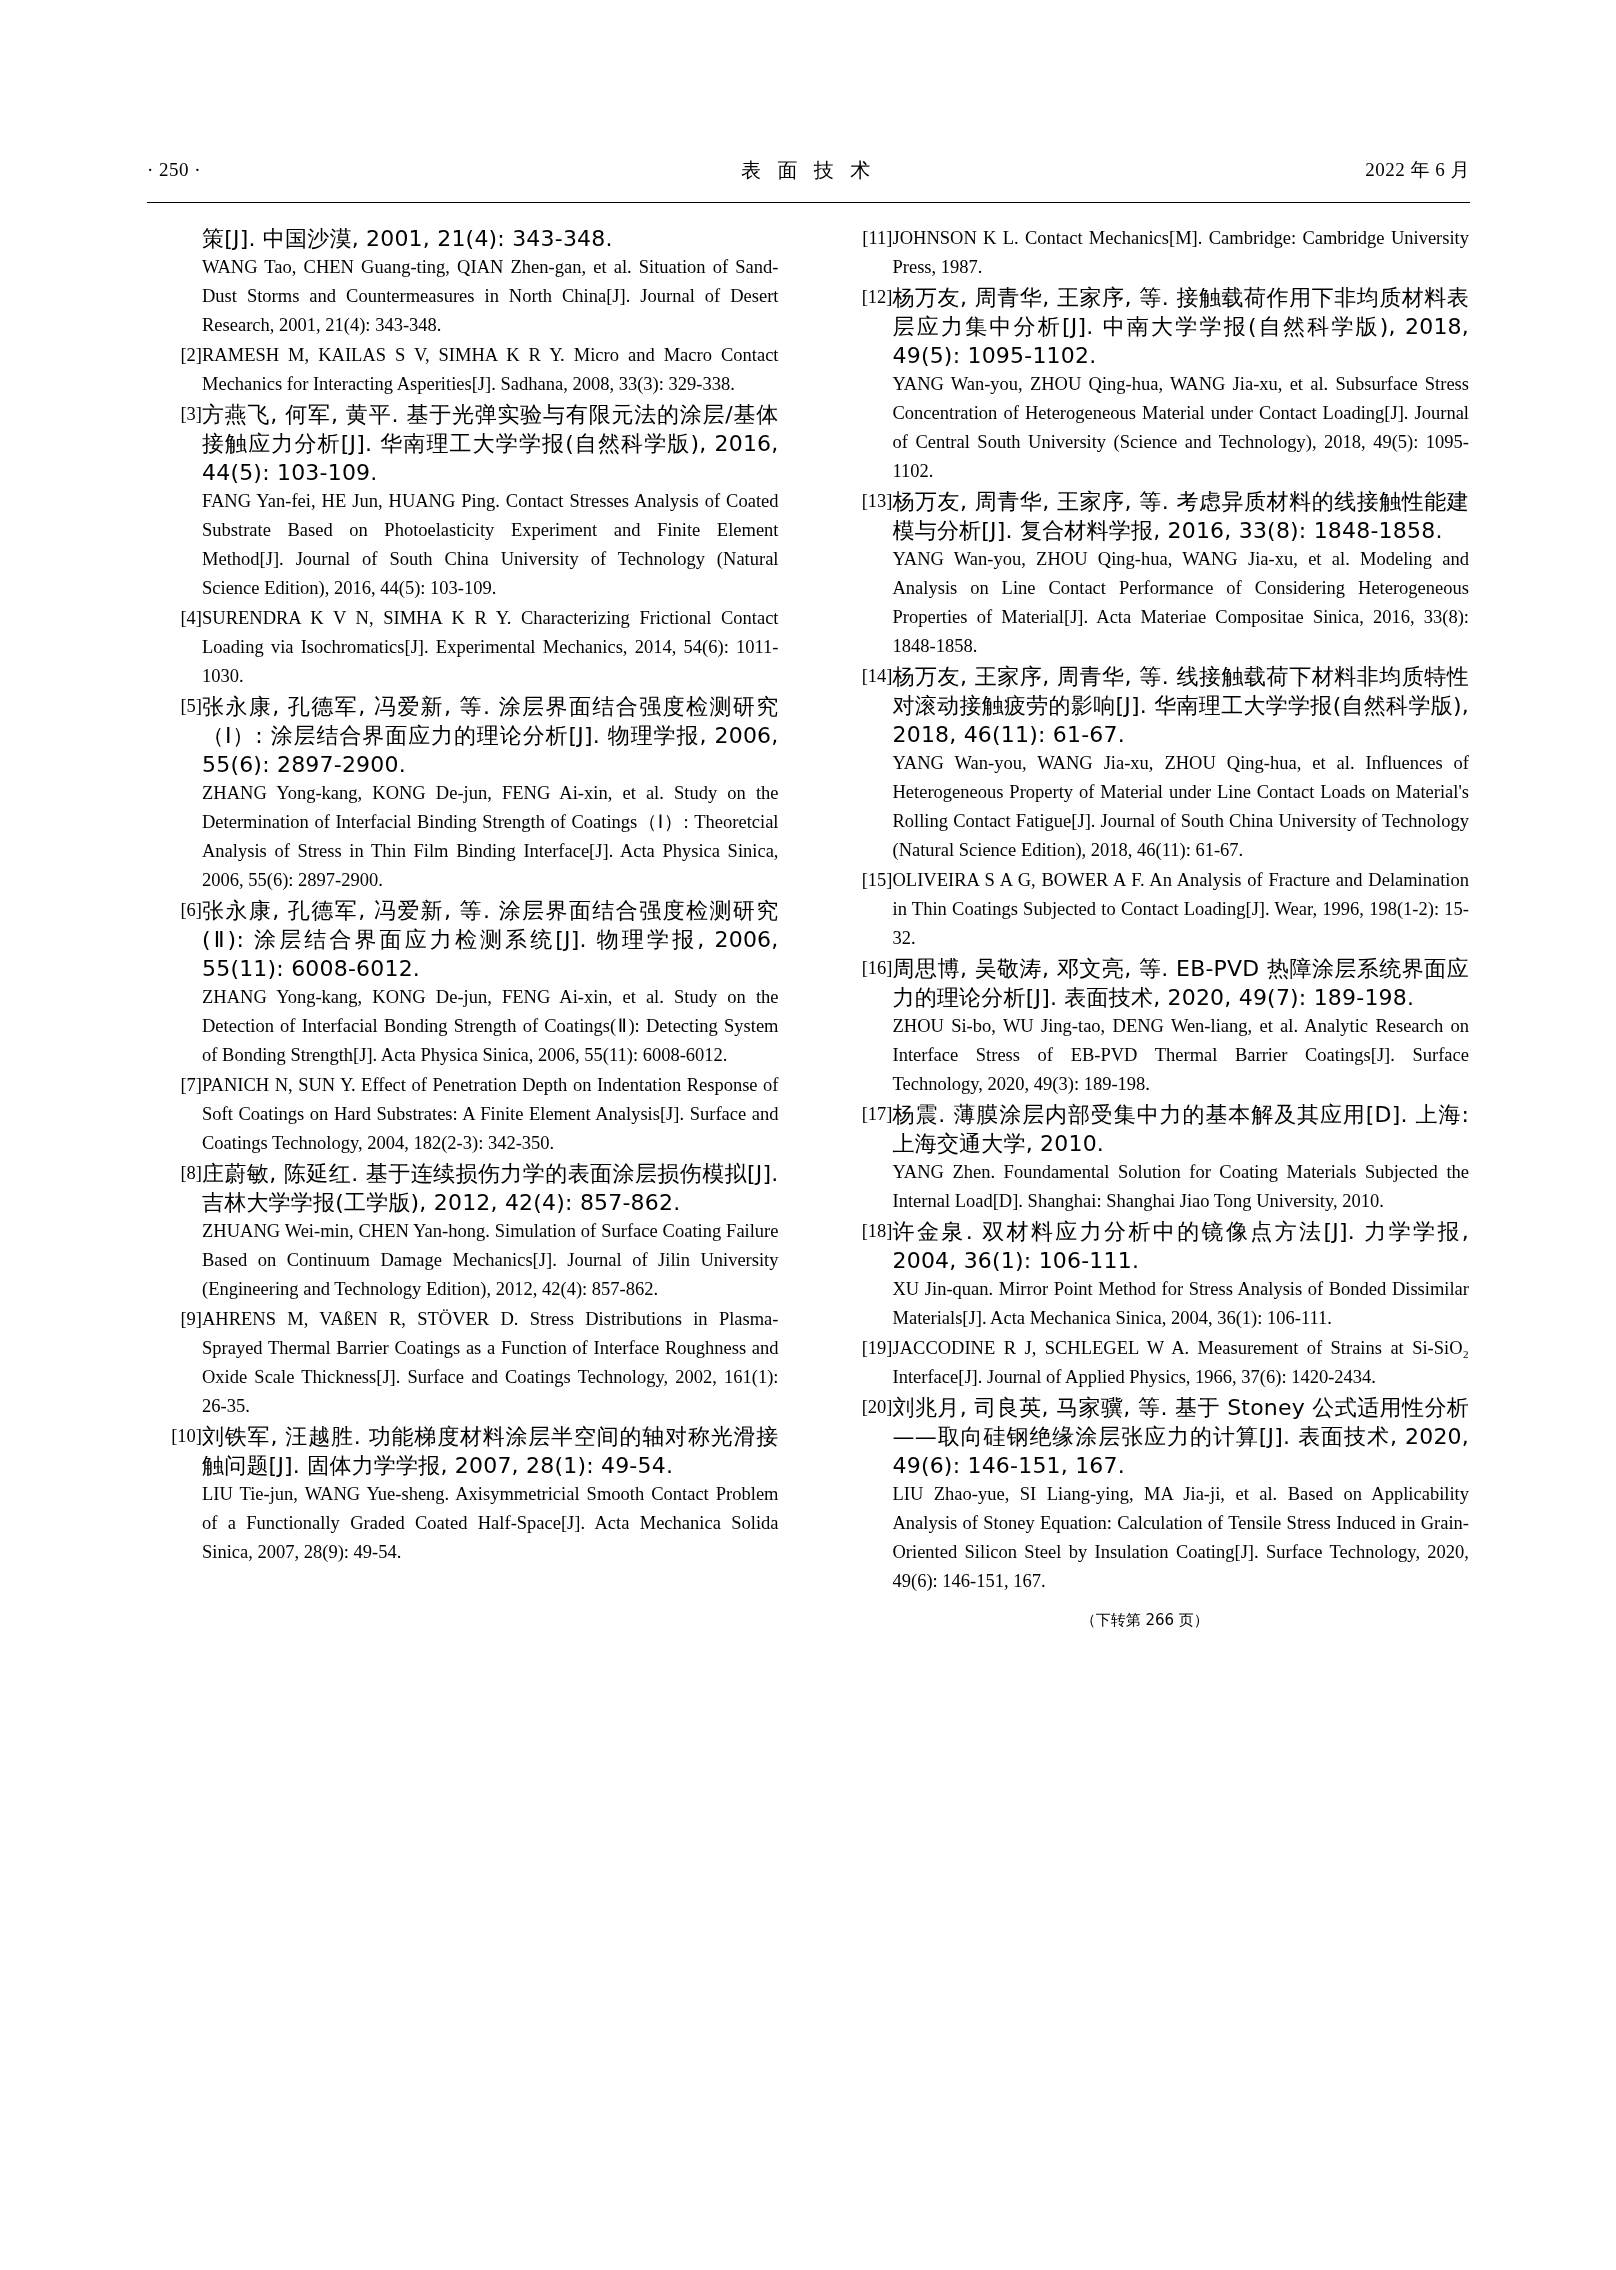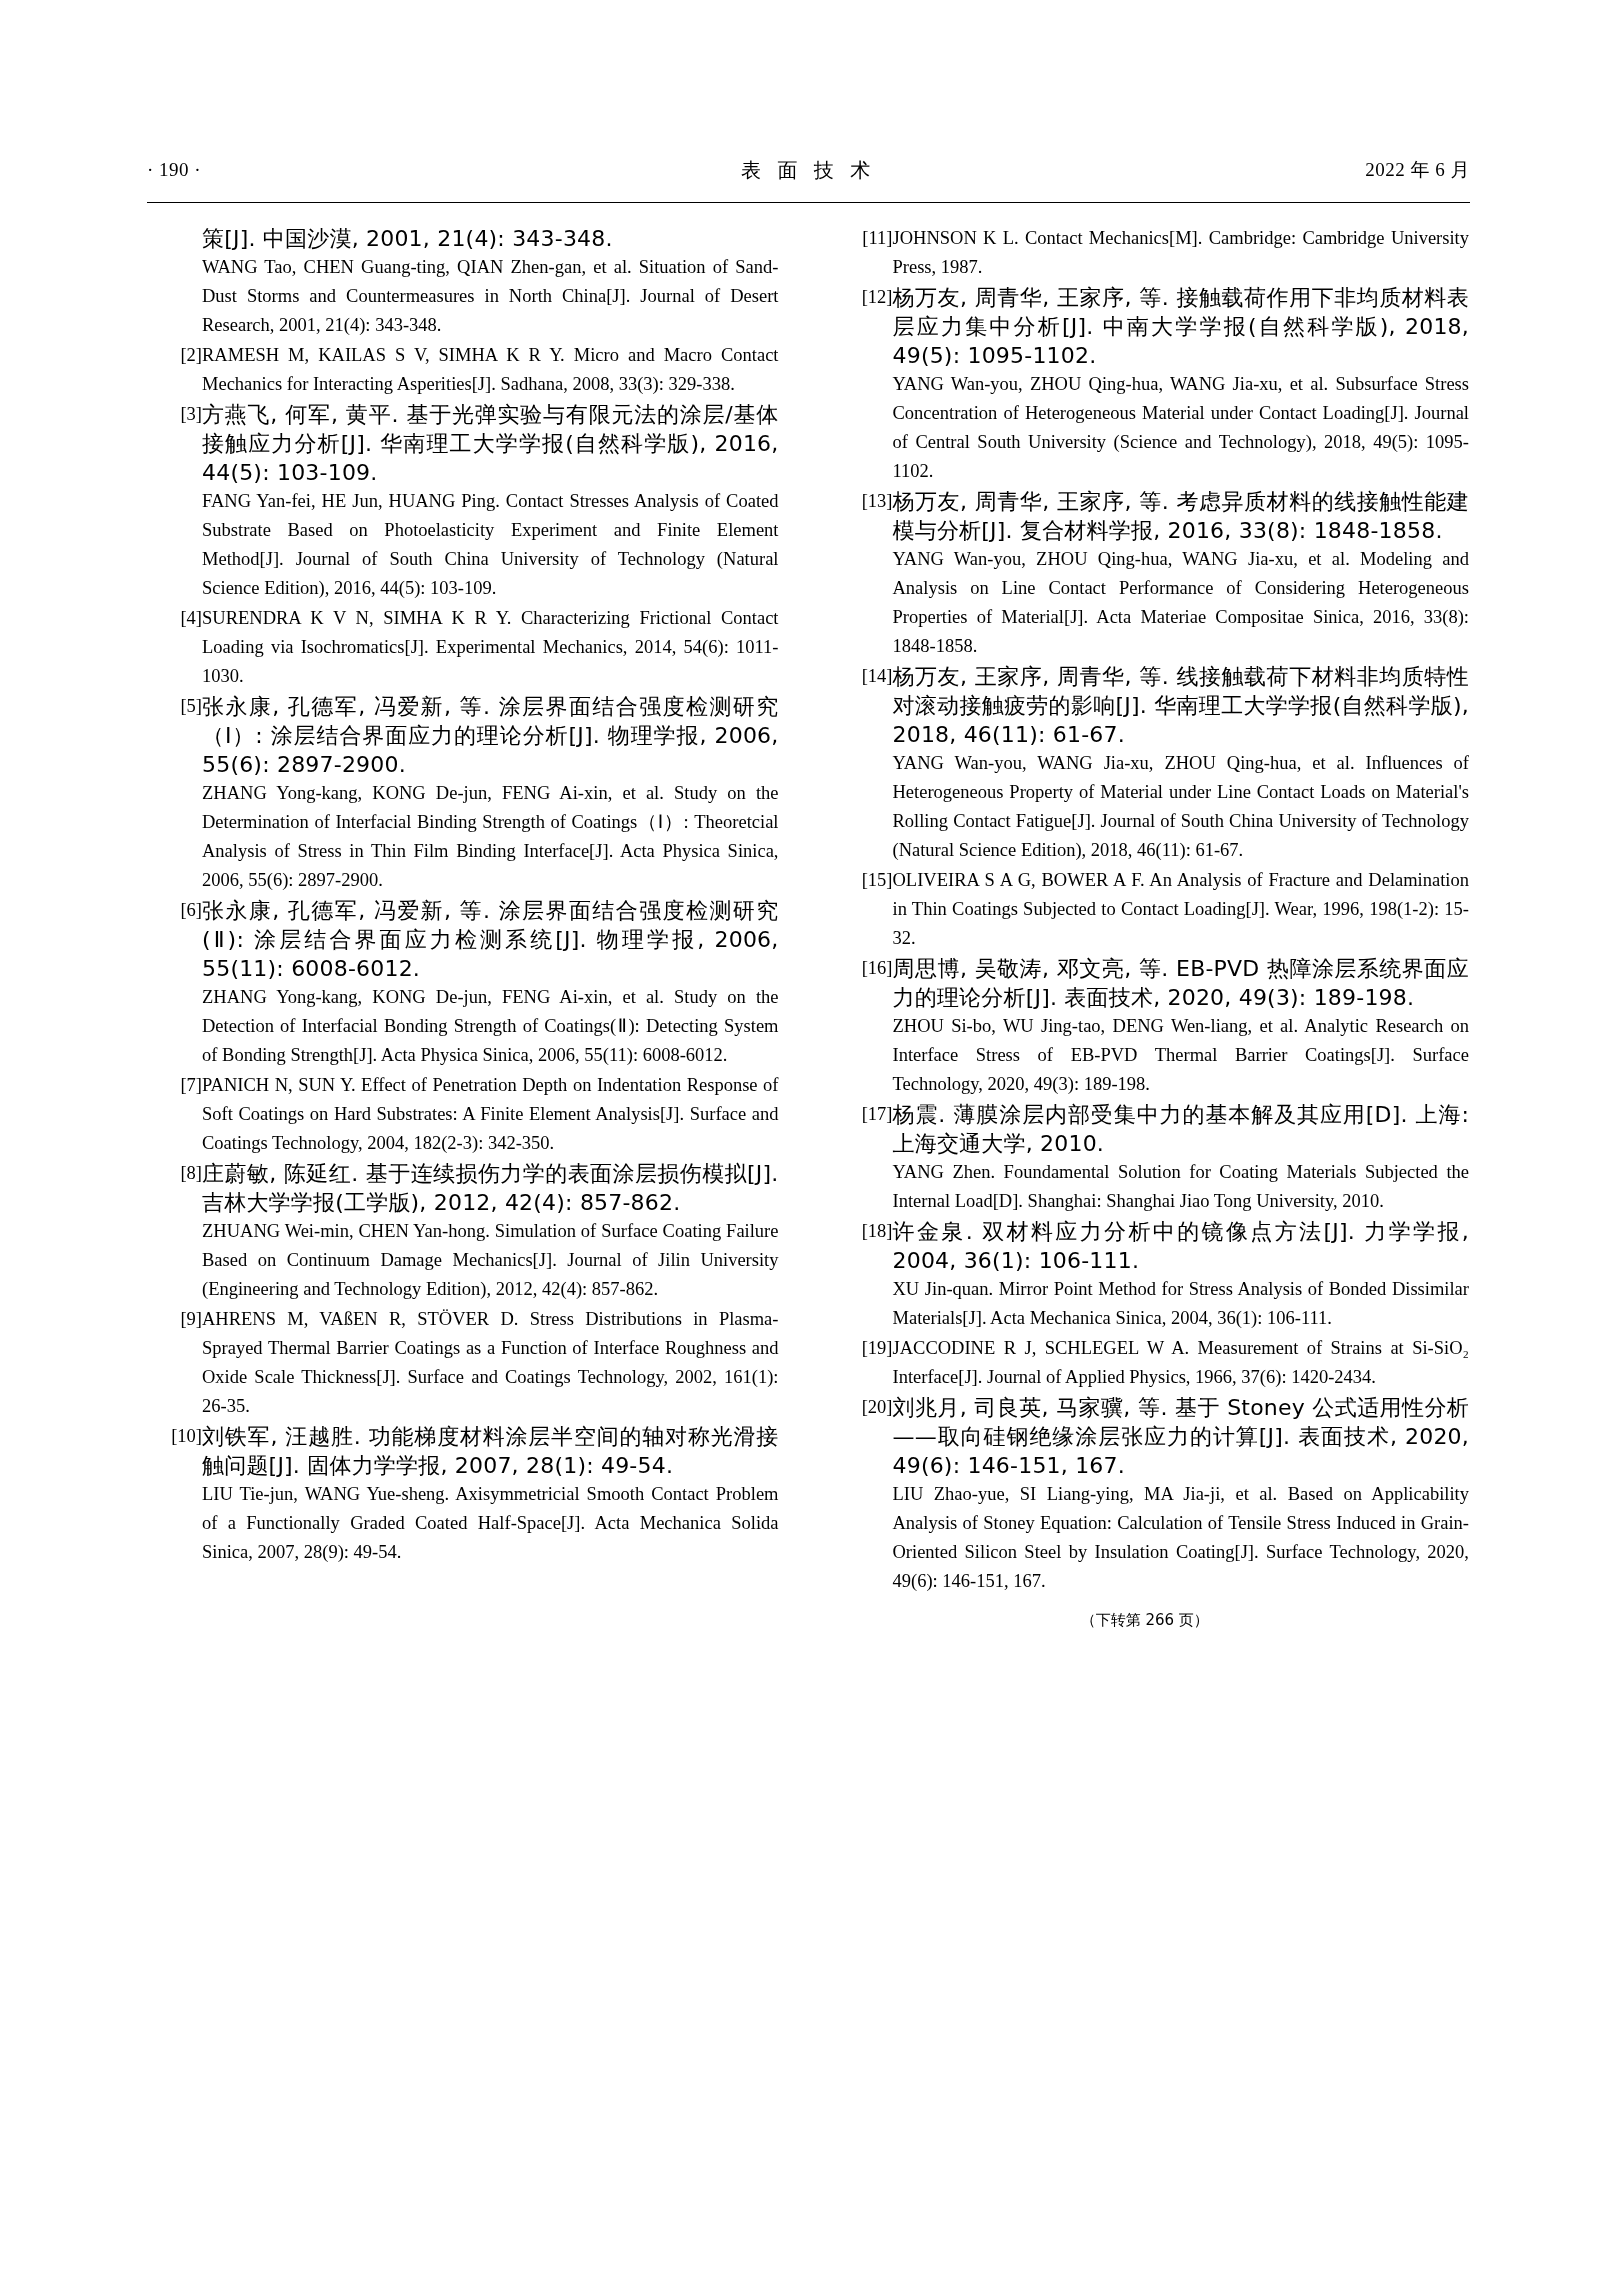--- a/index.html
+++ b/index.html
@@ -102,21 +102,21 @@
     font-size: 15px;
     padding-right: 17px;
   }
 </style>
 </head>
 <body>
 
 <div class="page">
 
   <div class="running-head">
-    <span>· 190 ·</span>
+    <span>· 250 ·</span>
     <span class="rh-center">表 面 技 术</span>
     <span>2022 年 6 月</span>
   </div>
 
   <div class="rule"></div>
 
   <div class="columns">
     <div class="col" id="col-left">
         <div class="ref">
           <div class="ref-num"></div>
@@ -215,21 +215,21 @@
         </div>
         <div class="ref">
           <div class="ref-num">[15]</div>
           <div class="ref-body">
             <p class="para en">OLIVEIRA S A G, BOWER A F. An Analysis of Fracture and Delamination in Thin Coatings Subjected to Contact Loading[J]. Wear, 1996, 198(1-2): 15-32.</p>
           </div>
         </div>
         <div class="ref">
           <div class="ref-num">[16]</div>
           <div class="ref-body">
-            <p class="para cn">周思博, 吴敬涛, 邓文亮, 等. EB-PVD 热障涂层系统界面应力的理论分析[J]. 表面技术, 2020, 49(3): 189-198.</p>
+            <p class="para cn">周思博, 吴敬涛, 邓文亮, 等. EB-PVD 热障涂层系统界面应力的理论分析[J]. 表面技术, 2020, 49(7): 189-198.</p>
             <p class="para en">ZHOU Si-bo, WU Jing-tao, DENG Wen-liang, et al. Analytic Research on Interface Stress of EB-PVD Thermal Barrier Coatings[J]. Surface Technology, 2020, 49(3): 189-198.</p>
           </div>
         </div>
         <div class="ref">
           <div class="ref-num">[17]</div>
           <div class="ref-body">
             <p class="para cn">杨震. 薄膜涂层内部受集中力的基本解及其应用[D]. 上海: 上海交通大学, 2010.</p>
             <p class="para en">YANG Zhen. Foundamental Solution for Coating Materials Subjected the Internal Load[D]. Shanghai: Shanghai Jiao Tong University, 2010.</p>
           </div>
         </div>

